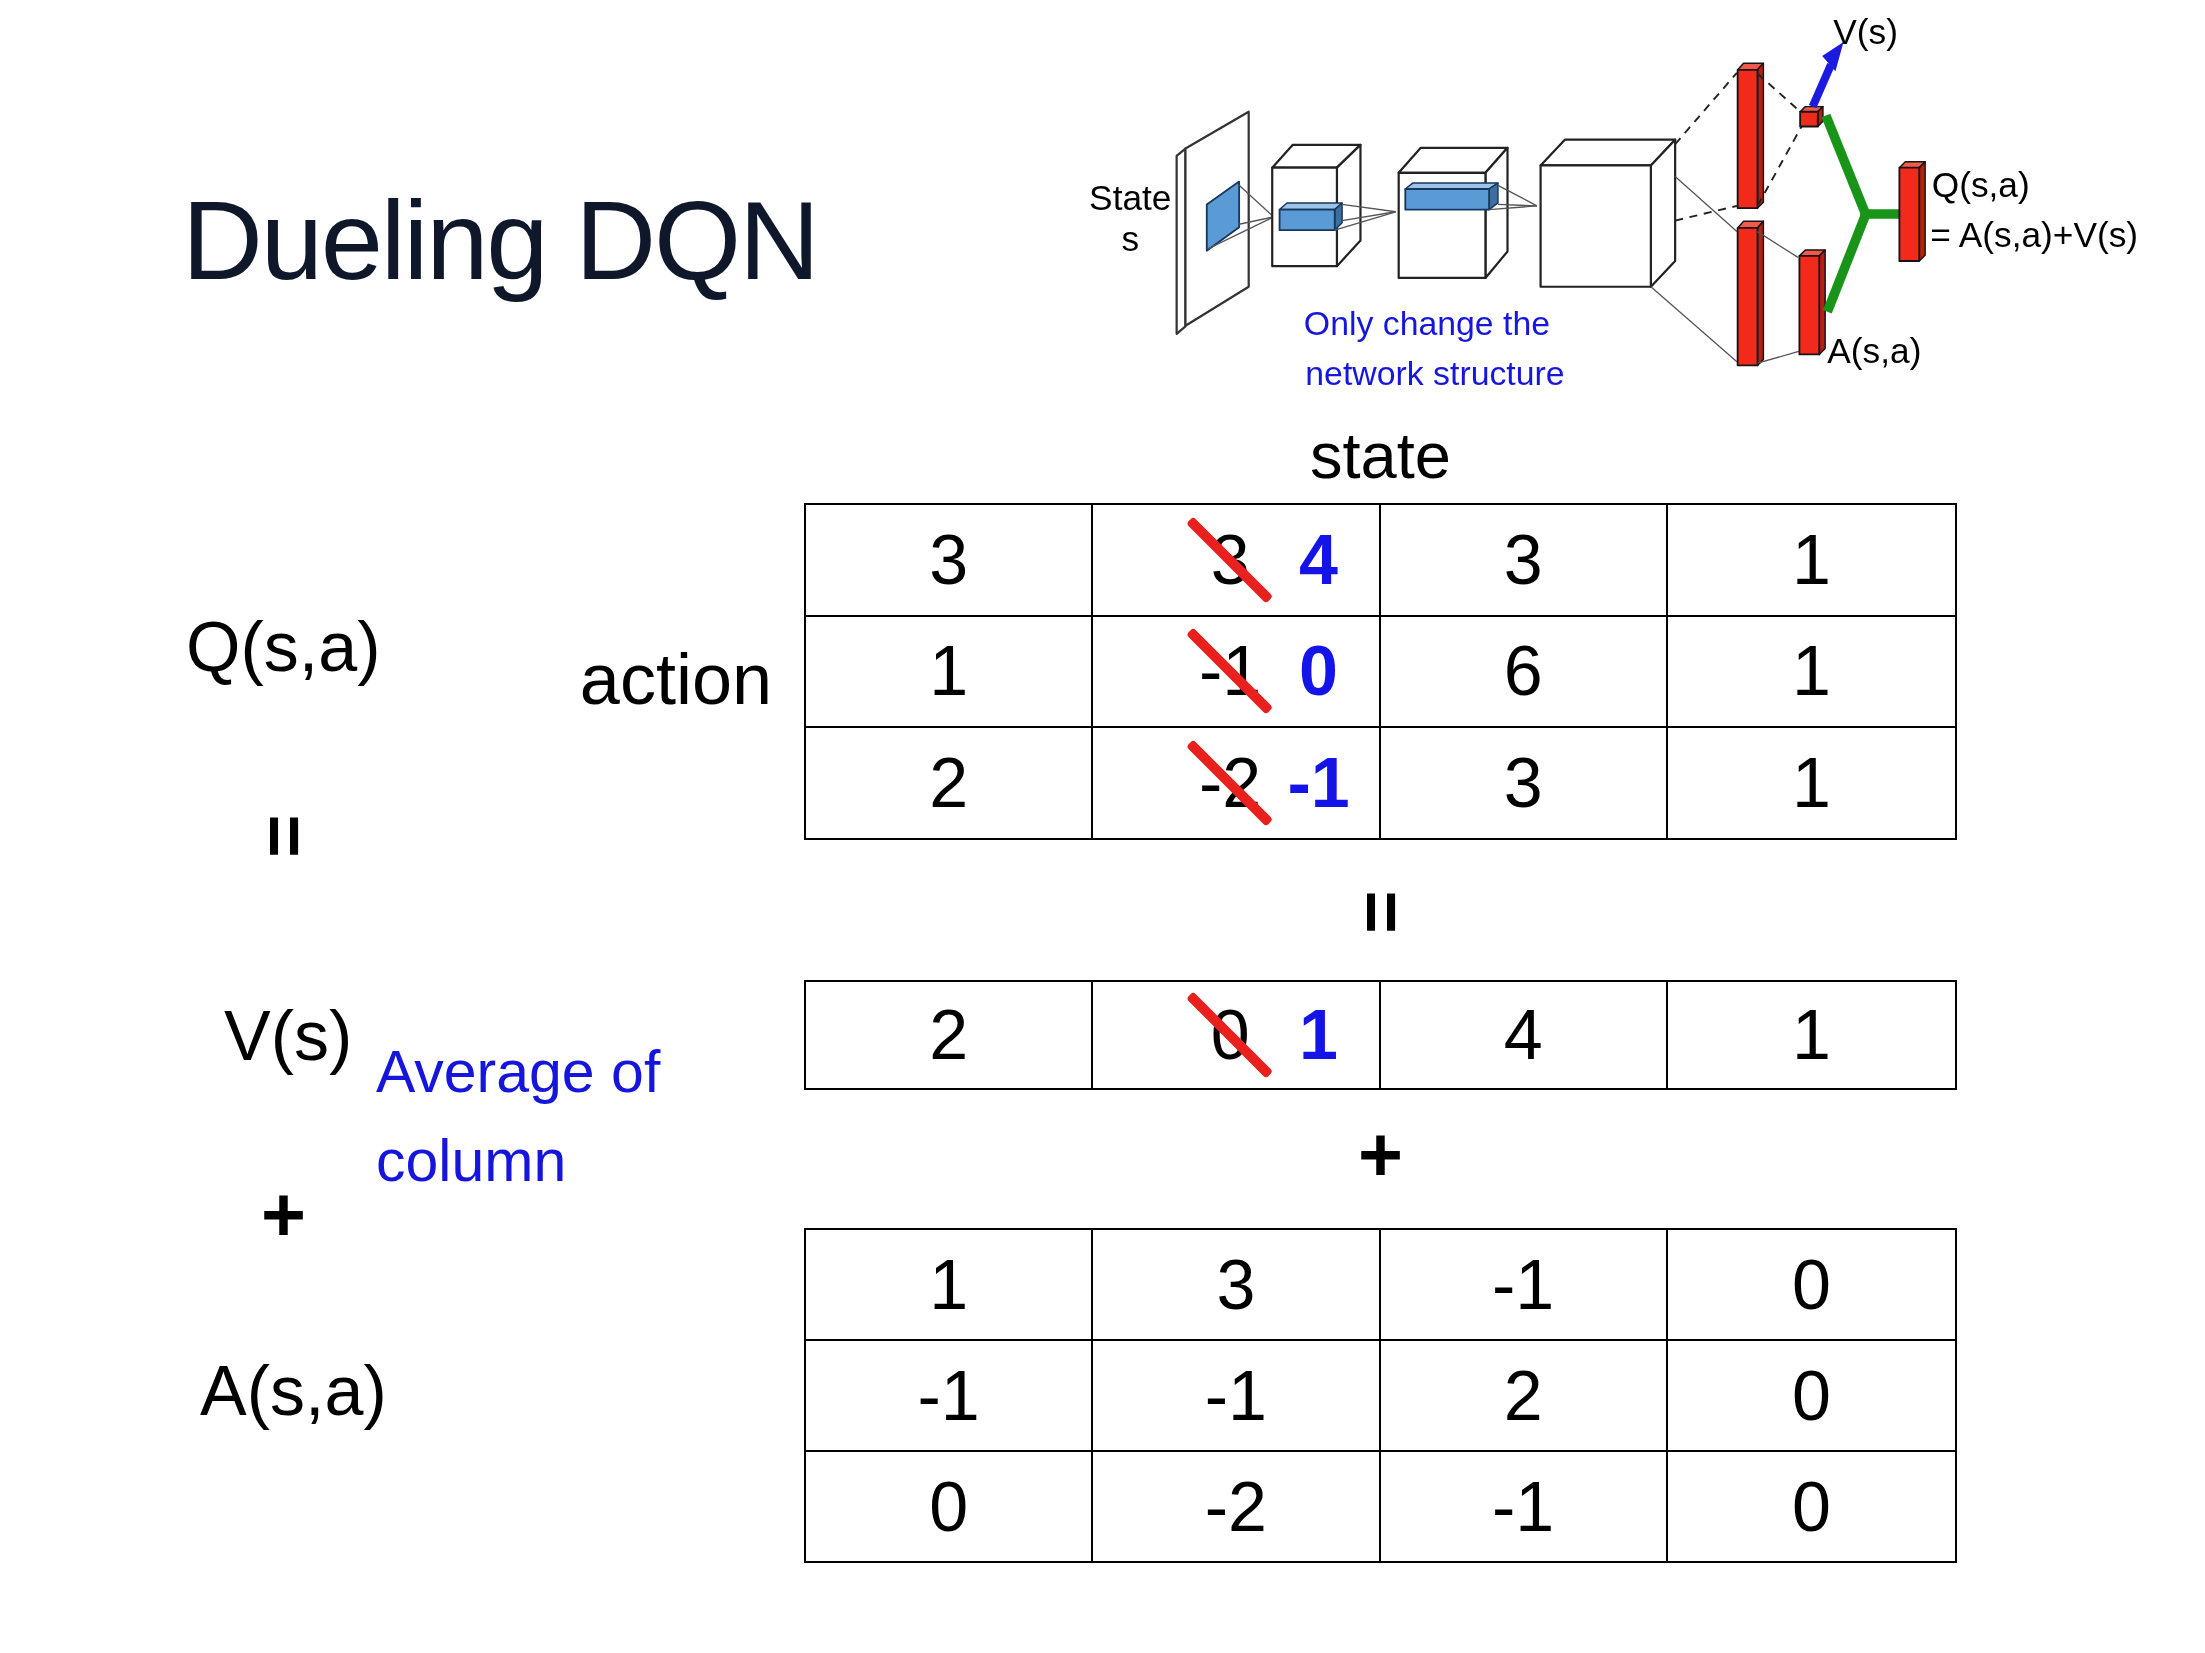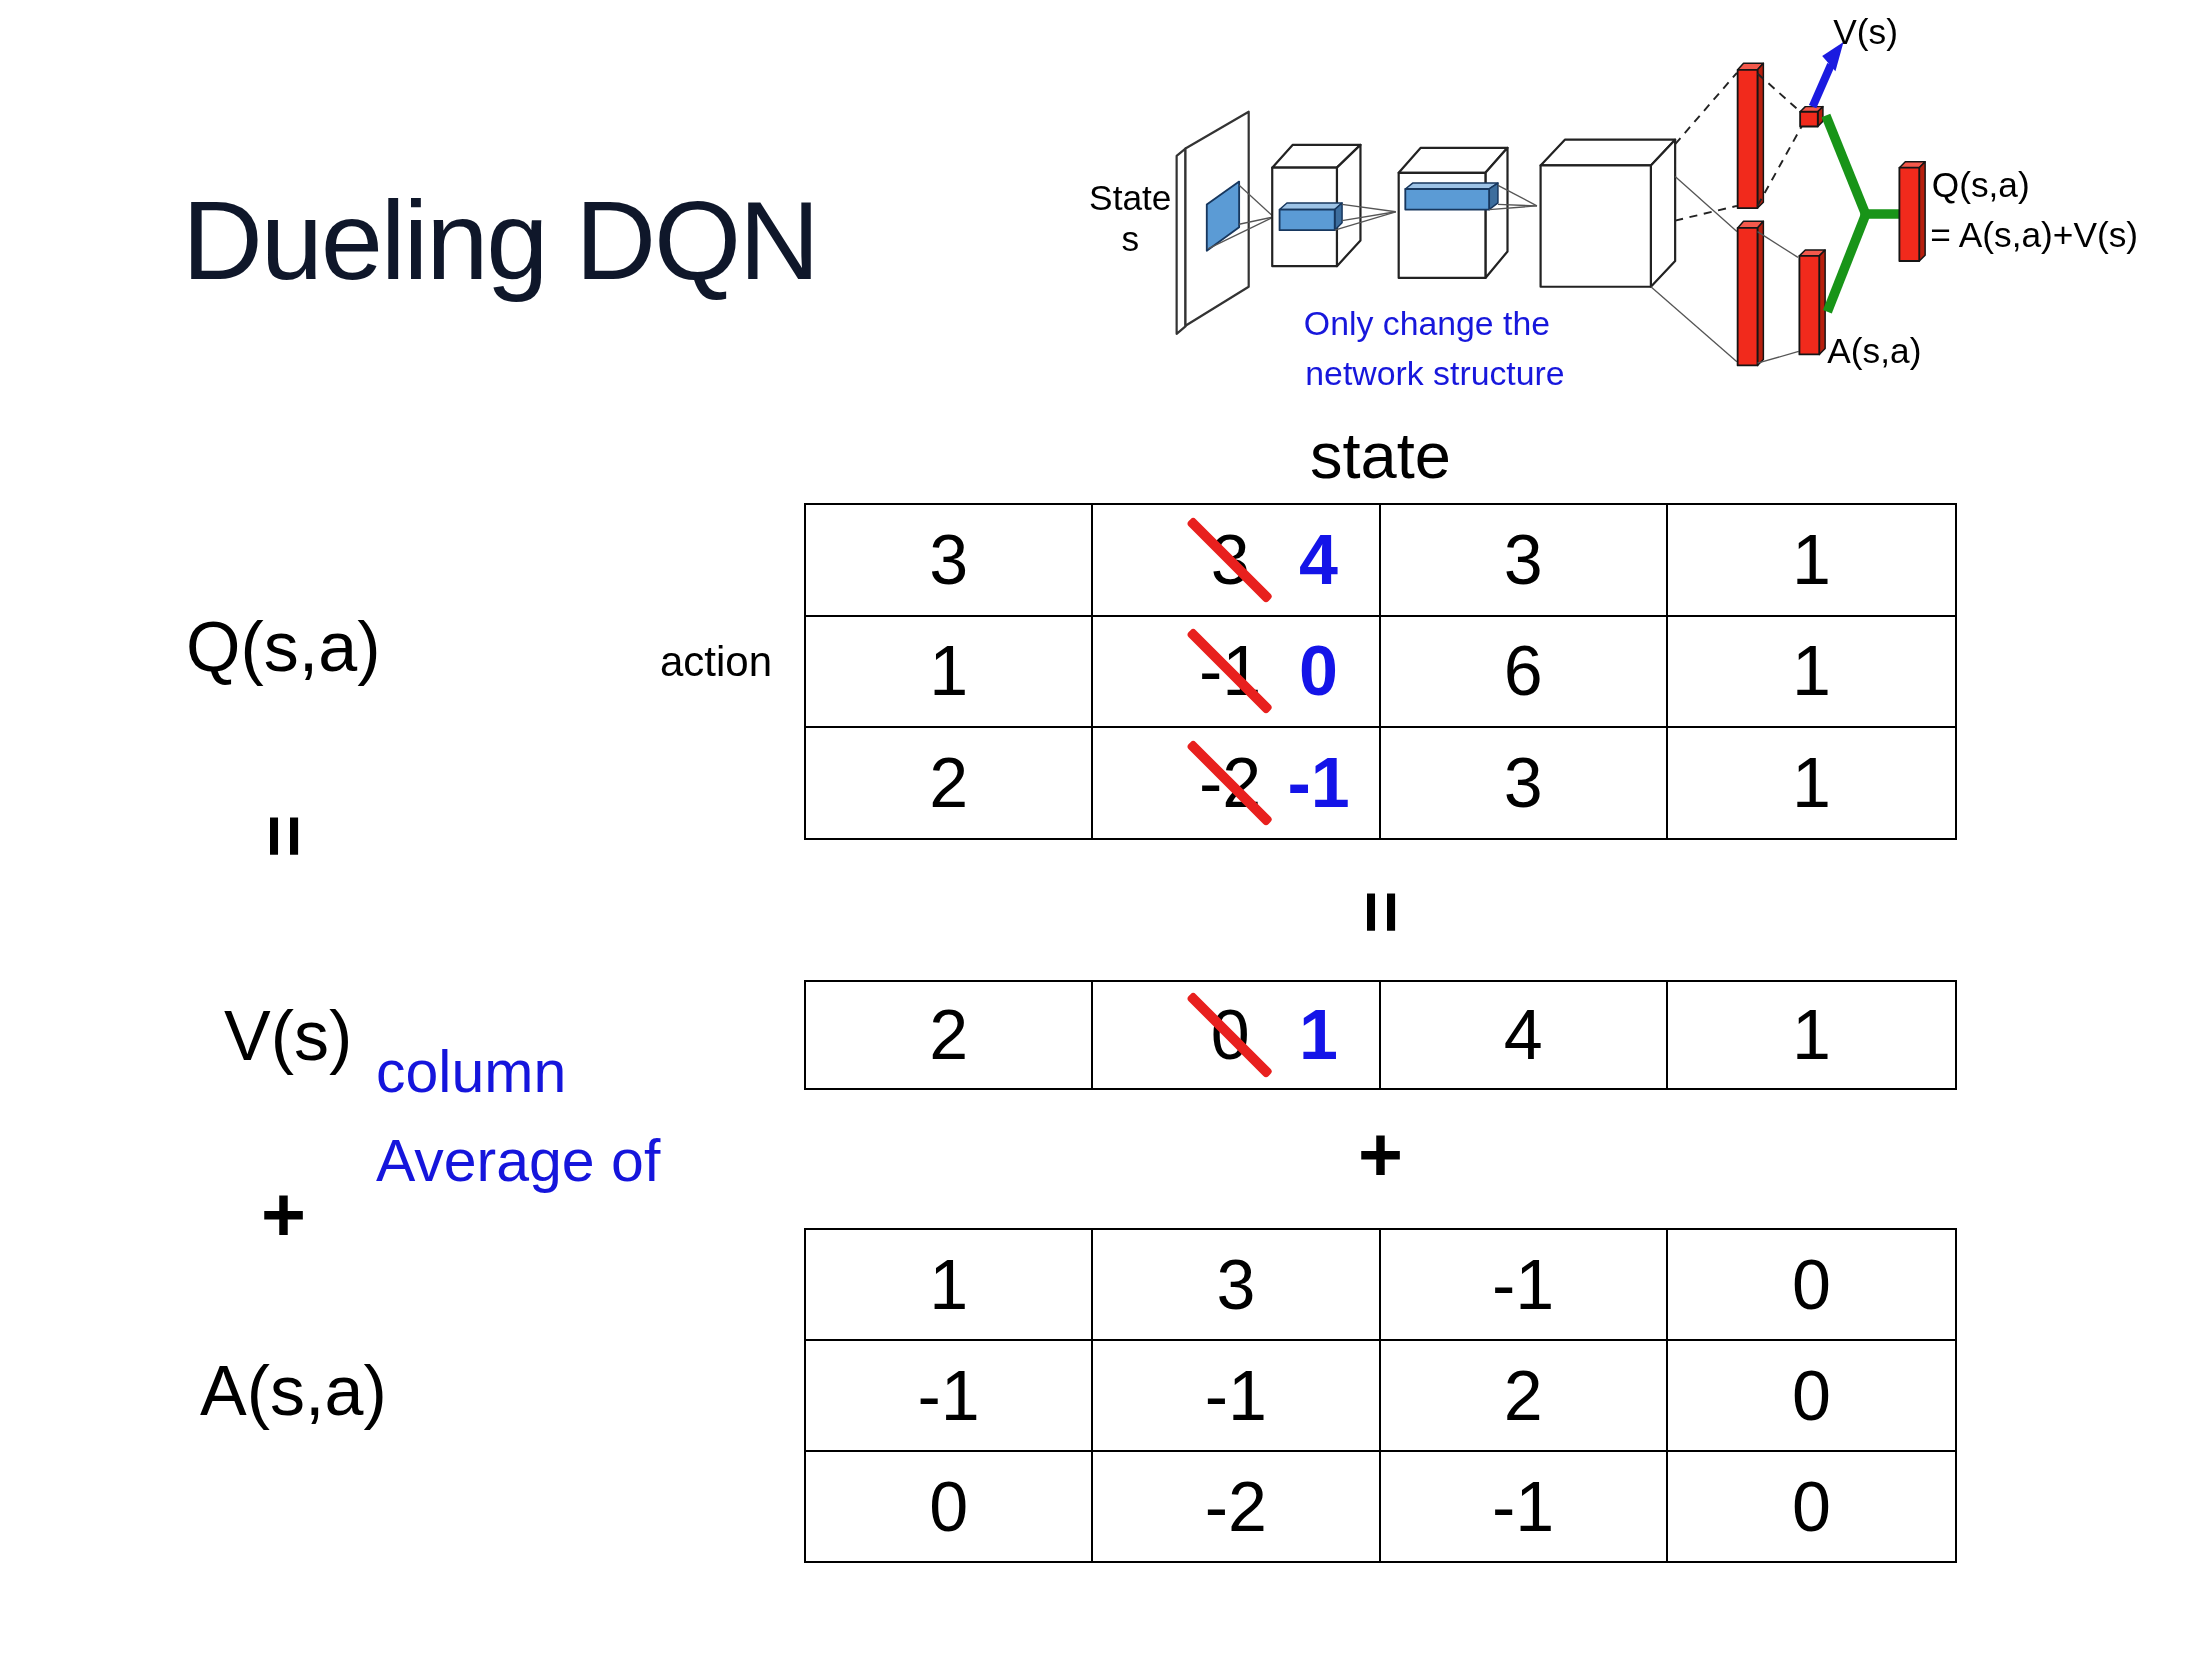--- a/index.html
+++ b/index.html
@@ -134,33 +134,33 @@
   <text x="1053" y="60" class="dlabel">V(s)</text>
   <text x="1187" y="268" class="dlabel">Q(s,a)</text>
   <text x="1185" y="336" class="dlabel">= A(s,a)+V(s)</text>
   <text x="1045" y="494" class="dlabel">A(s,a)</text>
 
   <text x="333" y="456" class="dnote">Only change the</text>
   <text x="335" y="523" class="dnote">network structure</text>
 </svg>
 
 <div class="abs axis-label center-wrap" style="top:418px;">state</div>
-<div class="abs axis-label" style="left:478px;top:638px;width:294px;text-align:right;font-size:42px;">action</div>
+<div class="abs axis-label" style="left:478px;top:638px;width:294px;text-align:right;font-size:72px;">action</div>
 
 <div class="abs side-label" style="left:186px;top:607px;">Q(s,a)</div>
 <div class="abs vequals" style="left:243px;top:795px;">
     <span>=</span>
   </div>
 <div class="abs side-label" style="left:224px;top:996px;">V(s)</div>
 <div class="abs plus" style="left:261px;top:1176px;">+</div>
 <div class="abs side-label" style="left:200px;top:1351px;">A(s,a)</div>
 
 <div class="abs blue-note" style="left:376px;top:1028px;">
+  <div>Average of</div>
   <div>column</div>
-  <div>Average of</div>
 </div>
 <div class="abs blue-note" style="left:379px;top:1461px;">
 </div>
 
 <div class="abs center-wrap" style="top:871px;">
   <div class="vequals" style="margin:0 auto;">
       <span>=</span>
     </div>
 </div>
 <div class="abs center-wrap plus" style="top:1116px;">+</div>

